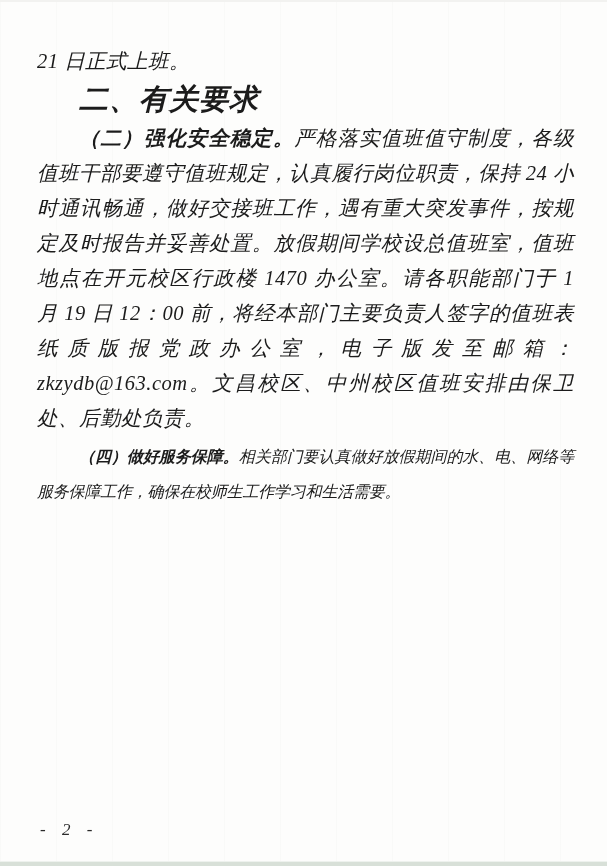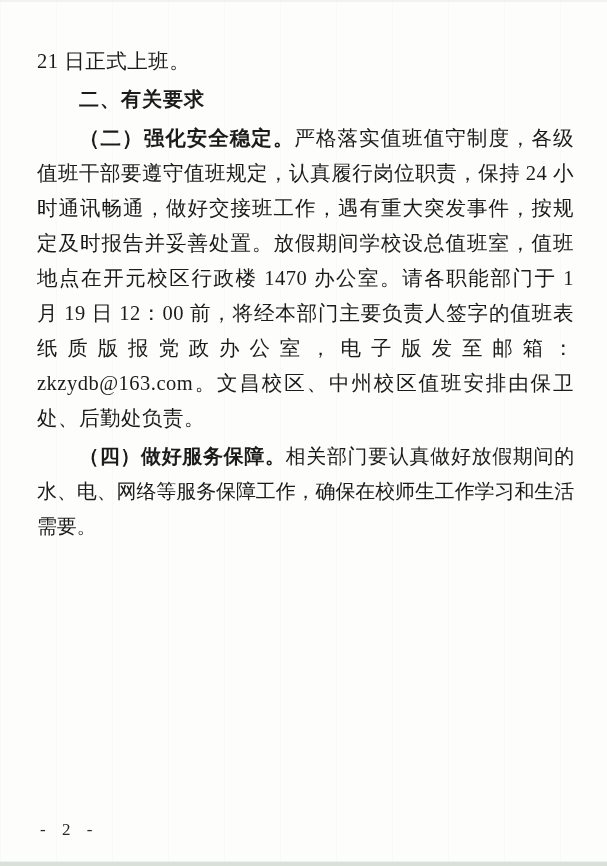--- a/index.html
+++ b/index.html
@@ -14,20 +14,21 @@
     overflow: hidden;
     background-color: #fdfdfc;
     
     background-image: repeating-linear-gradient(
       90deg,
       rgba(60,80,60,0.02) 0px, rgba(60,80,60,0.02) 1px,
       transparent 1px, transparent 56px
     );
     font-family: "Liberation Serif", "DejaVu Serif", serif;
     color: #1b1b1b;
+    font-style: italic;
   }
   .top-edge {
     position: absolute;
     top: 0; left: 0; right: 0;
     height: 2px;
     background: #f2f2f0;
   }
   .doc-body {
     position: absolute;
     top: 44px;
@@ -40,29 +41,29 @@
   }
   .doc-body p {
     margin: 0 0 3px 0;
   }
   p.indent {
     text-indent: 42px;
   }
   .heading {
     font-family: "Liberation Sans", "DejaVu Sans", sans-serif;
     font-weight: 700;
-    font-size: 20px;
+    font-size: 29px;
     letter-spacing: 1px;
   }
   .lead {
     font-family: "Liberation Sans", "DejaVu Sans", sans-serif;
     font-weight: 700;
   }
   p.tight {
-    font-size: 20px;
+    font-size: 16px;
     letter-spacing: -0.2px;
   }
   .footer-page-num {
     position: absolute;
     left: 40px;
     top: 820px;
     font-size: 17px;
     letter-spacing: 6px;
     color: #2a2a2a;
     font-family: "Liberation Serif", "DejaVu Serif", serif;

